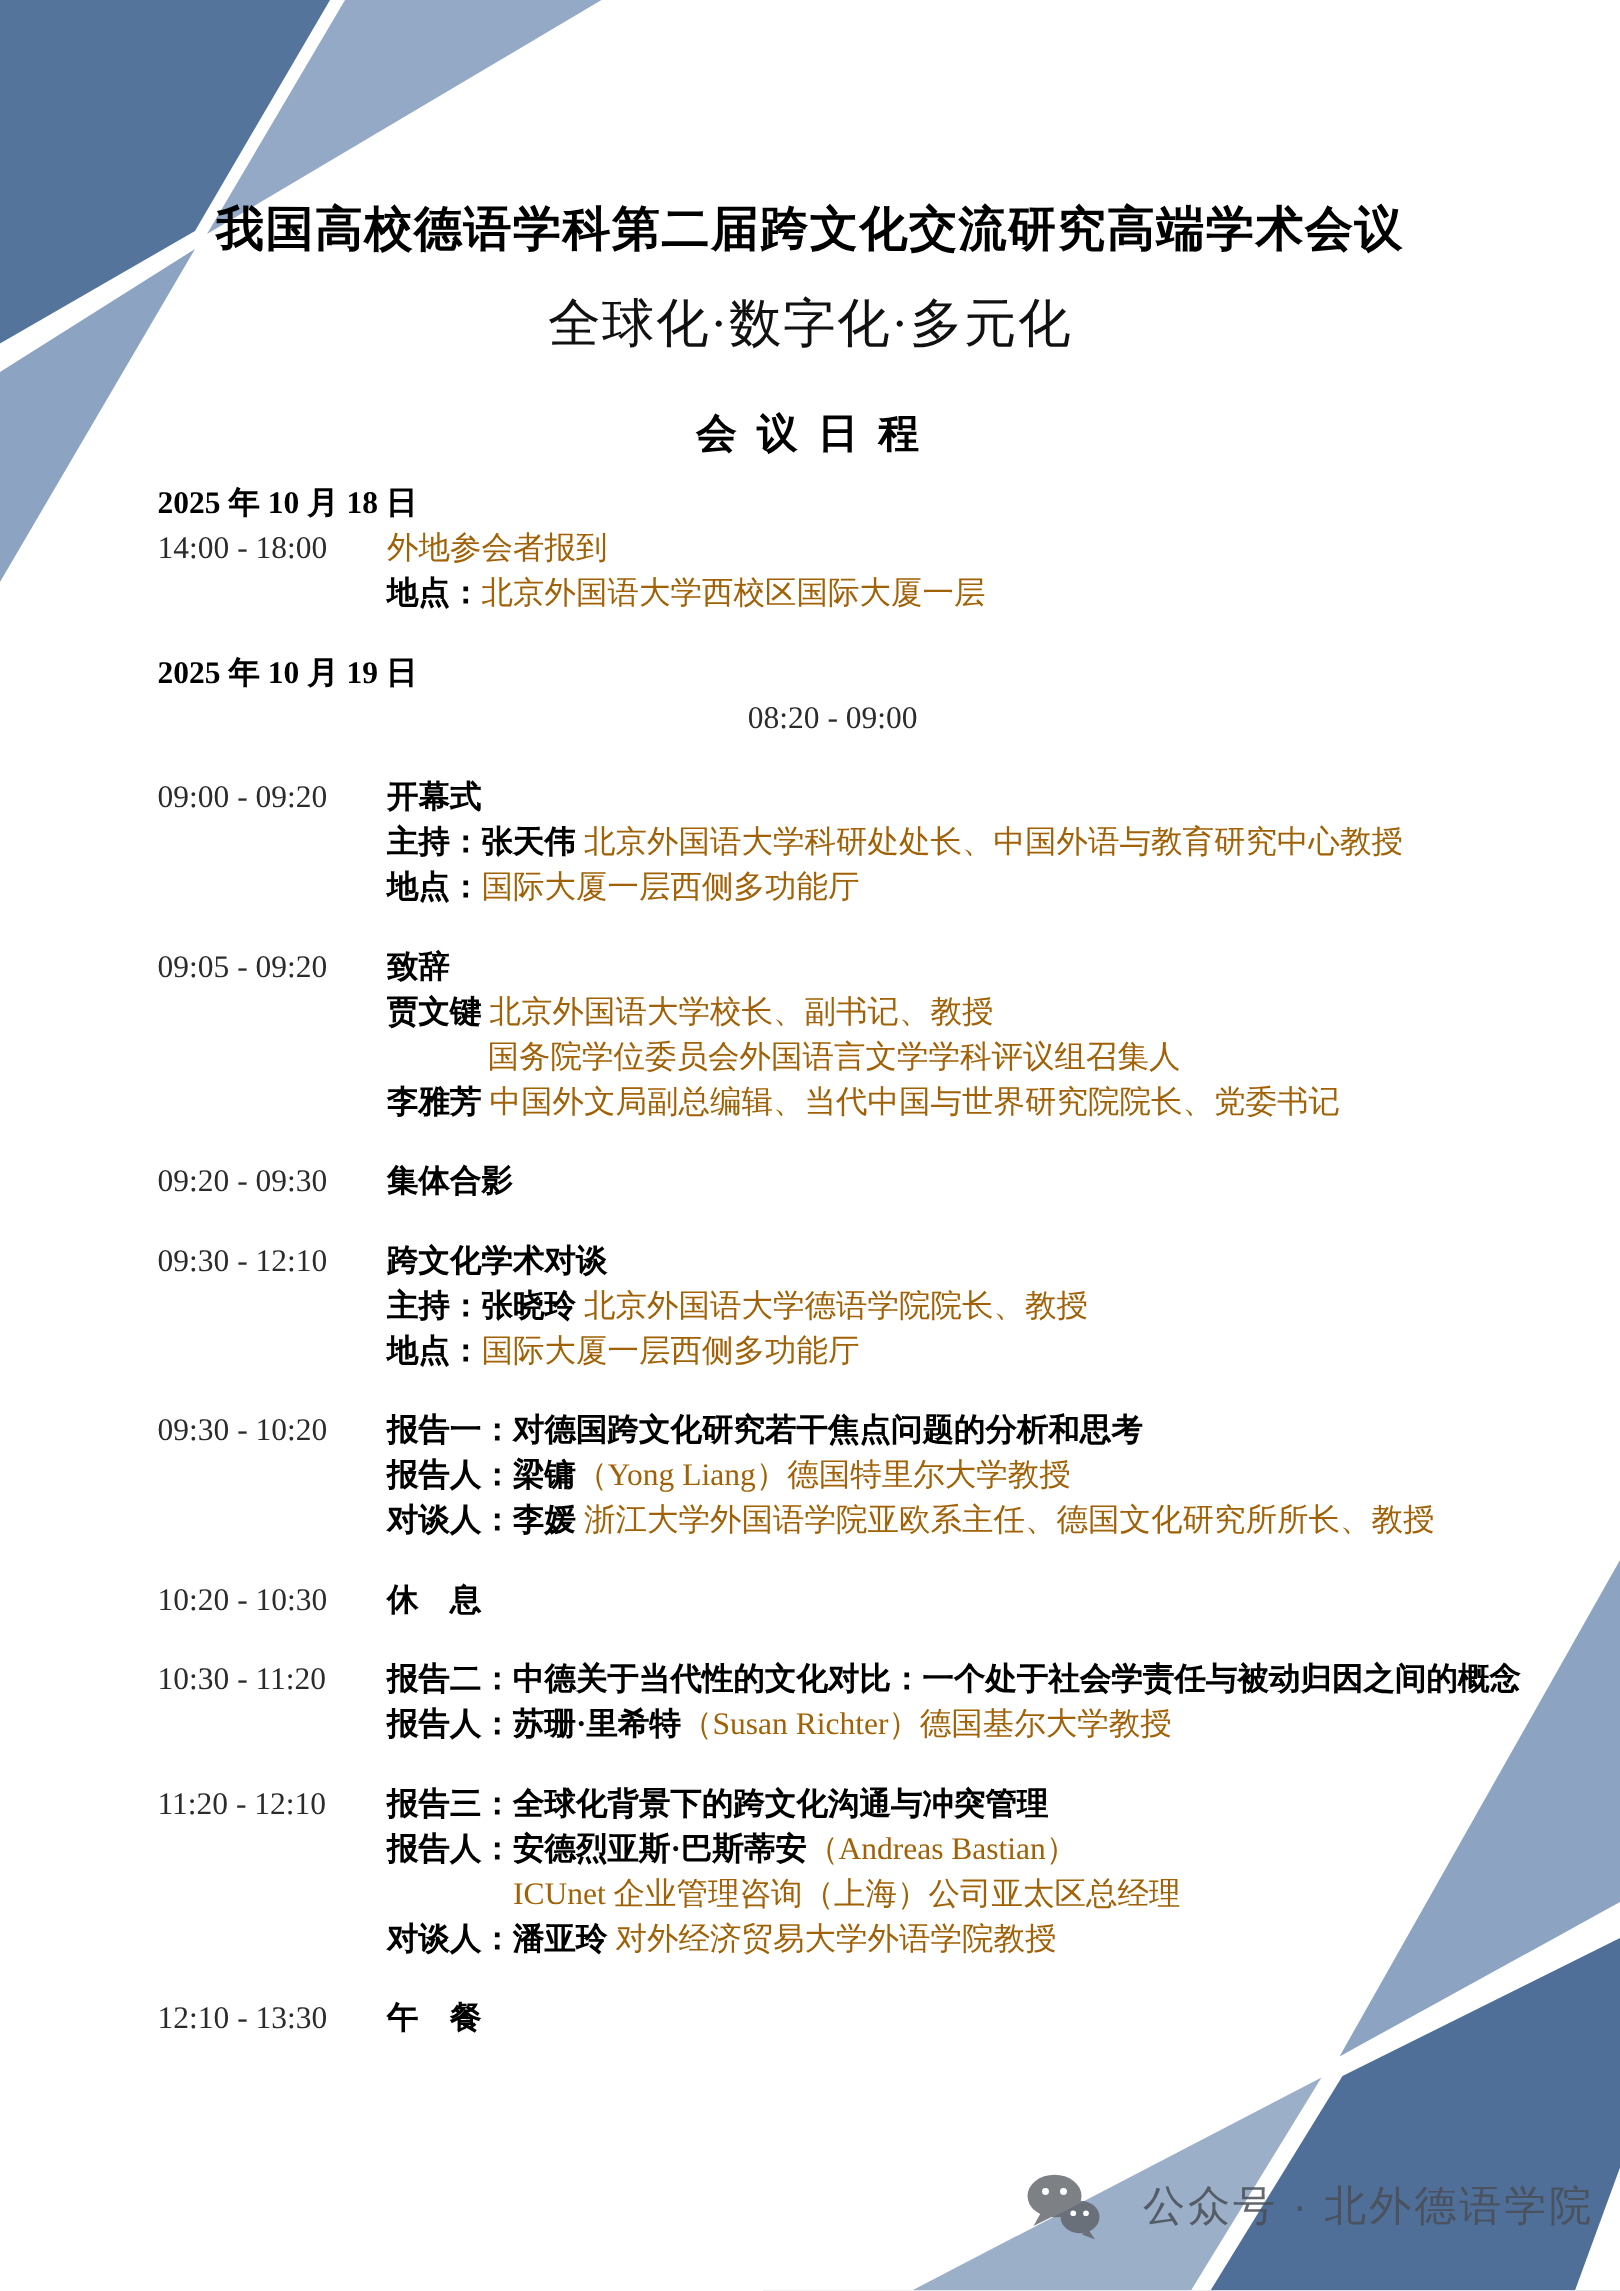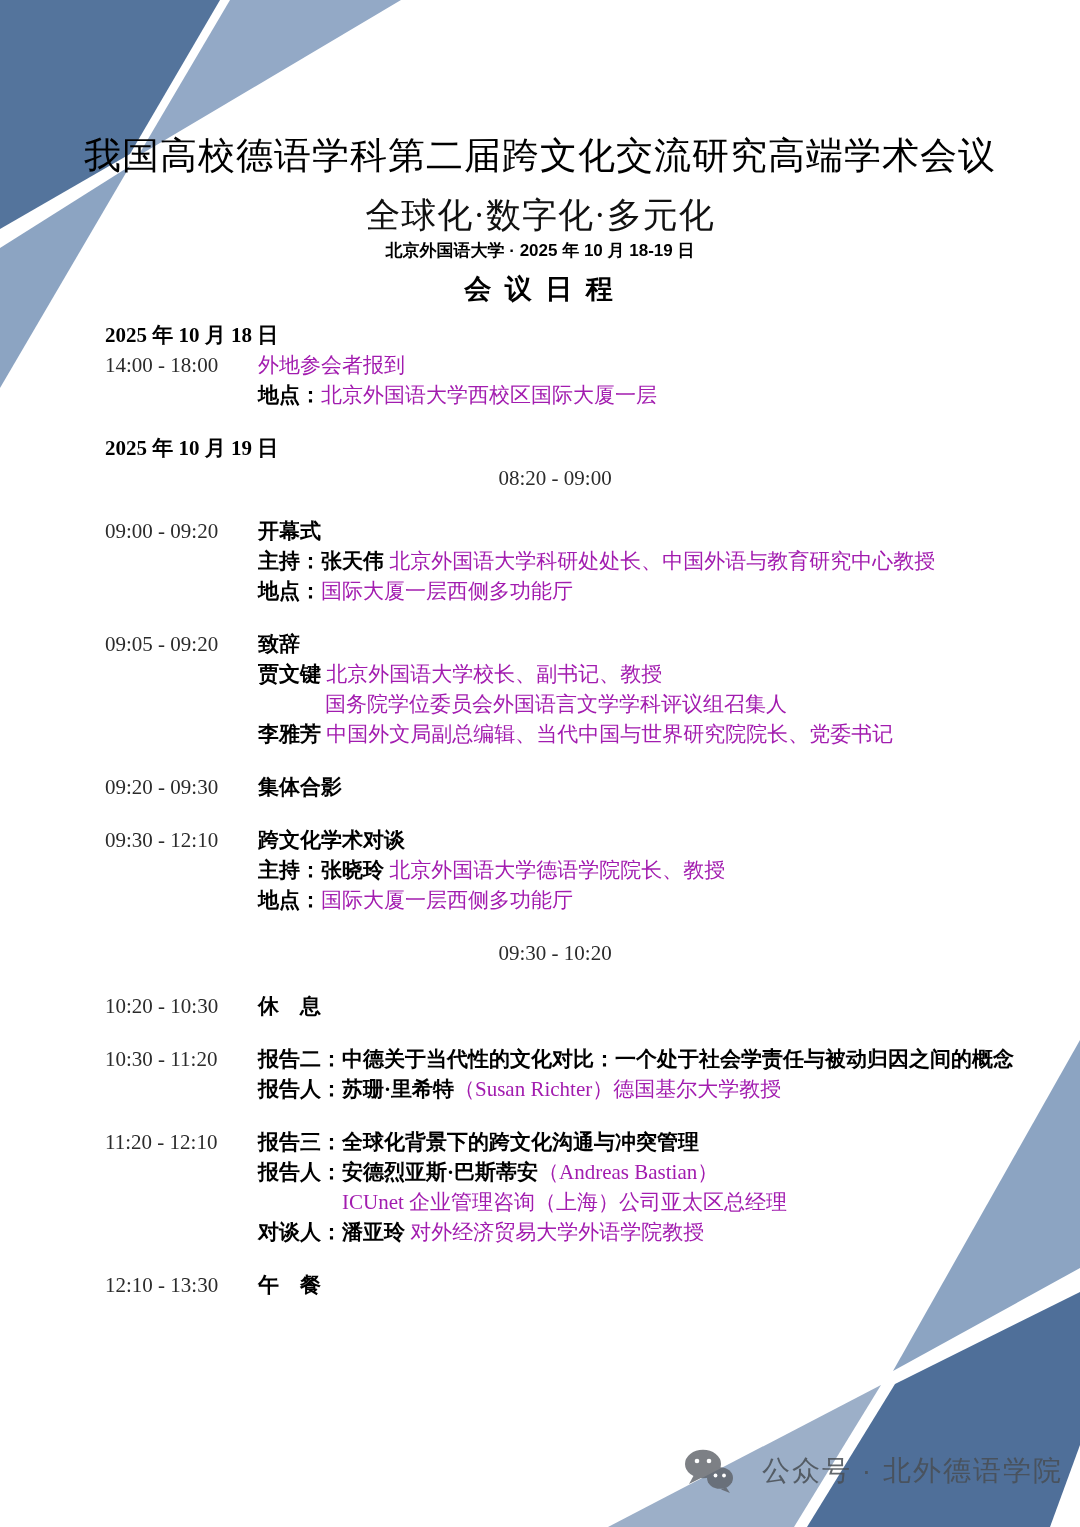--- a/index.html
+++ b/index.html
@@ -14,21 +14,21 @@
   }
   .decor {
     position:absolute; left:0; top:0; width:1080px; height:1527px;
     pointer-events:none;
   }
   
   .hdr { position:absolute; left:0; right:0; text-align:center; white-space:nowrap; }
   .hdr-title {
     top:131px;
     font-family:"Liberation Sans","DejaVu Sans",sans-serif;
-    font-weight:normal; font-size:37px; letter-spacing:1px; color:#000;
+    font-weight:bold; font-size:32px; letter-spacing:1px; color:#000;
   }
   .hdr-sub {
     top:192px;
     font-size:35px; font-weight:normal; letter-spacing:1px; color:#111;
   }
   .hdr-venue {
     top:239px;
     font-family:"Liberation Sans","DejaVu Sans",sans-serif;
     font-weight:bold; font-size:17px; color:#000;
   }
@@ -42,21 +42,21 @@
     position:absolute; left:105px; top:320px; width:940px;
     font-size:21px; line-height:30px;
   }
   .blk { margin-top:23px; }
   .blk.m0 { margin-top:0; }
   .day { font-weight:bold; color:#000; }
   .event { display:flex; align-items:flex-start;justify-content:center; }
   .time { flex:none; width:153px; color:#2b2b2b; }
   .content { flex:1; min-width:0; }
   .line .b { font-weight:bold; color:#000; }
-  .line .g { color:#a21caf; }
+  .line .g { color:#a16207; }
   .line.ind-name  { padding-left:67px; }
   .line.ind-label { padding-left:84px; }
   
   .wm {
     position:absolute; left:684px; top:1449px;
     display:flex; align-items:center; gap:28px;
   }
   .wm-text {
     font-family:"Liberation Sans","DejaVu Sans",sans-serif;
     font-size:28px; letter-spacing:2px;
@@ -74,21 +74,20 @@
     <polygon points="230,0 401,0 138,156" fill="#93a9c6"></polygon>
     <polygon points="130,166 0,248 0,388" fill="#8ca4c2"></polygon>
     <polygon points="1080,1040 1080,1268 893,1371" fill="#8ca4c2"></polygon>
     <polygon points="881,1385 608,1527 794,1527" fill="#9cafc8"></polygon>
     <polygon points="895,1384 1080,1292 1080,1527 807,1527" fill="#4f6f99"></polygon>
     <polygon points="1050,1527 1080,1445 1080,1527" fill="#ffffff"></polygon>
   </svg>
 
   <div class="hdr hdr-title">我国高校德语学科第二届跨文化交流研究高端学术会议</div>
   <div class="hdr hdr-sub">全球化·数字化·多元化</div>
-  <div class="hdr hdr-venue">北京外国语大学 · 2025 年 10 月 18-19 日</div>
   <div class="hdr hdr-agenda">会 议 日 程</div>
 
   <div class="sched">
 
     <div class="blk day m0">2025 年 10 月 18 日</div>
 
     <div class="blk event m0">
       <div class="time">14:00 - 18:00</div>
       <div class="content">
         <div class="line"><span class="g">外地参会者报到</span></div>
@@ -132,20 +131,25 @@
       <div class="time">09:30 - 12:10</div>
       <div class="content">
         <div class="line"><span class="b">跨文化学术对谈</span></div>
         <div class="line"><span class="b">主持：张晓玲</span> <span class="g">北京外国语大学德语学院院长、教授</span></div>
         <div class="line"><span class="b">地点：</span><span class="g">国际大厦一层西侧多功能厅</span></div>
       </div>
     </div>
 
     <div class="blk event">
       <div class="time">09:30 - 10:20</div>
+      <div class="content">
+        <div class="line"><span class="b">报告一：对德国跨文化研究若干焦点问题的分析和思考</span></div>
+        <div class="line"><span class="b">报告人：梁镛</span><span class="g">（Yong Liang）德国特里尔大学教授</span></div>
+        <div class="line"><span class="b">对谈人：李媛</span> <span class="g">浙江大学外国语学院亚欧系主任、德国文化研究所所长、教授</span></div>
+      </div>
     </div>
 
     <div class="blk event">
       <div class="time">10:20 - 10:30</div>
       <div class="content">
         <div class="line"><span class="b">休　息</span></div>
       </div>
     </div>
 
     <div class="blk event">

